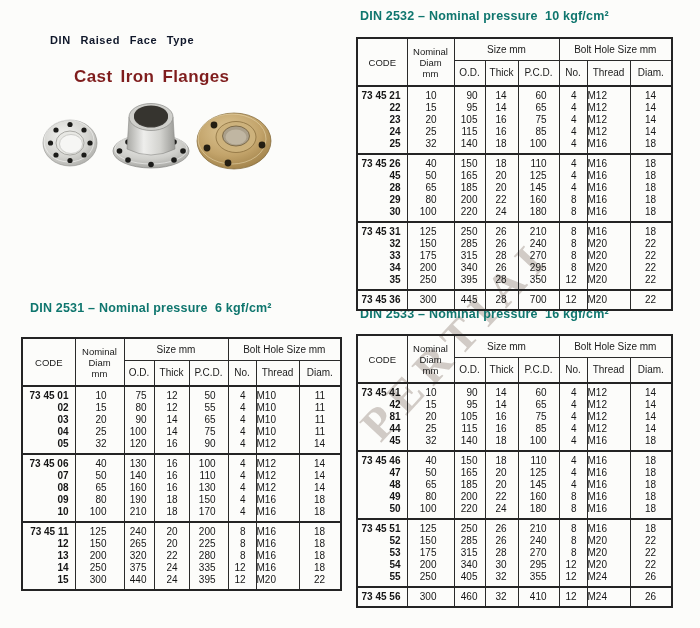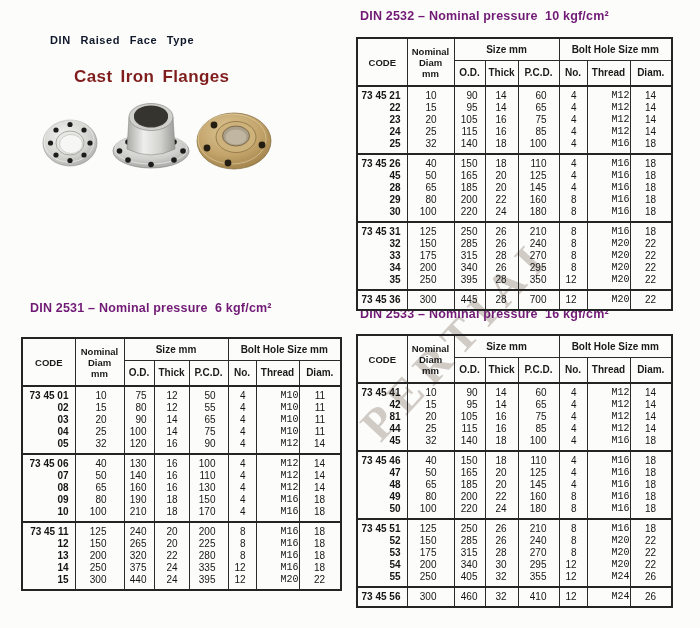--- a/index.html
+++ b/index.html
@@ -9,49 +9,49 @@
     font-family:"Liberation Sans","DejaVu Sans",sans-serif;
     -webkit-font-smoothing:antialiased;
   }
   .abs{position:absolute;}
 
   
   .main-h1{left:50px;top:34px;font-size:11px;font-weight:bold;letter-spacing:.6px;word-spacing:6px;color:#0f172a;}
   .main-h2{left:74px;top:67px;font-size:17px;font-weight:bold;letter-spacing:.4px;word-spacing:3px;color:#7f1d1d;}
 
   
-  .tbl-title{font-size:12.5px;font-weight:bold;letter-spacing:.2px;color:#701a75;white-space:pre;}
+  .tbl-title{font-size:12.5px;font-weight:bold;letter-spacing:.2px;color:#0f766e;white-space:pre;}
   .tt-2532{left:360px;top:9px;}
   .tt-2531{left:30px;top:301px;}
   .tt-2533{left:360px;top:307px;}
 
   
   .tblhost{position:absolute;}
   .t-2532{left:356px;top:37px;width:315px;}
   .t-2531{left:21px;top:337px;width:319px;}
   .t-2533{left:356px;top:334px;width:315px;}
 
   table.spec{border-collapse:collapse;table-layout:fixed;width:100%;
     border:2px solid #242424;font-size:10px;color:#151515;}
   .spec th,.spec td{border-left:1px solid #2a2a2a;border-right:1px solid #2a2a2a;
     padding:0;line-height:12px;overflow:hidden;white-space:nowrap;}
-  .spec thead th{font-weight:bold;text-align:center;vertical-align:middle;font-size:10px;color:#1a1a1a;}
+  .spec thead th{font-weight:normal;text-align:center;vertical-align:middle;font-size:10px;color:#1a1a1a;}
   .spec thead .hg{height:21px;border-bottom:1px solid #2a2a2a;}
   .spec thead tr:nth-child(2) th{height:24px;}
   .spec thead .hc{line-height:11px;font-size:9.5px;}
   .spec tbody tr:first-child td{border-top:2px solid #242424;padding-top:3px;}
   .spec tbody tr:last-child td{padding-bottom:3px;}
   .spec td{text-align:center;}
   .spec td.c0{text-align:right;padding-right:6px;font-weight:bold;}
   .spec td.c1{text-align:right;padding-right:17px;}
   .spec td.c2{text-align:right;padding-right:7px;}
   .spec td.c3{text-align:right;padding-right:11px;}
   .spec td.c4{text-align:right;padding-right:12px;}
   .spec td.c5{text-align:right;padding-right:10px;}
-  .spec td.c6{text-align:right;font-family:Liberation Mono, monospace;}
+  .spec td.c6{text-align:left;}
   .spec td.c7{text-align:right;padding-right:15px;}
 
   
   .watermark{
     left:255px;top:160px;width:400px;height:360px;
     display:flex;align-items:center;justify-content:center;
     transform:rotate(-47deg);transform-origin:center center;
     font-family:"Liberation Serif","DejaVu Serif",serif;
     font-size:46px;font-weight:bold;letter-spacing:9px;
     color:rgba(146,130,120,0.40);

